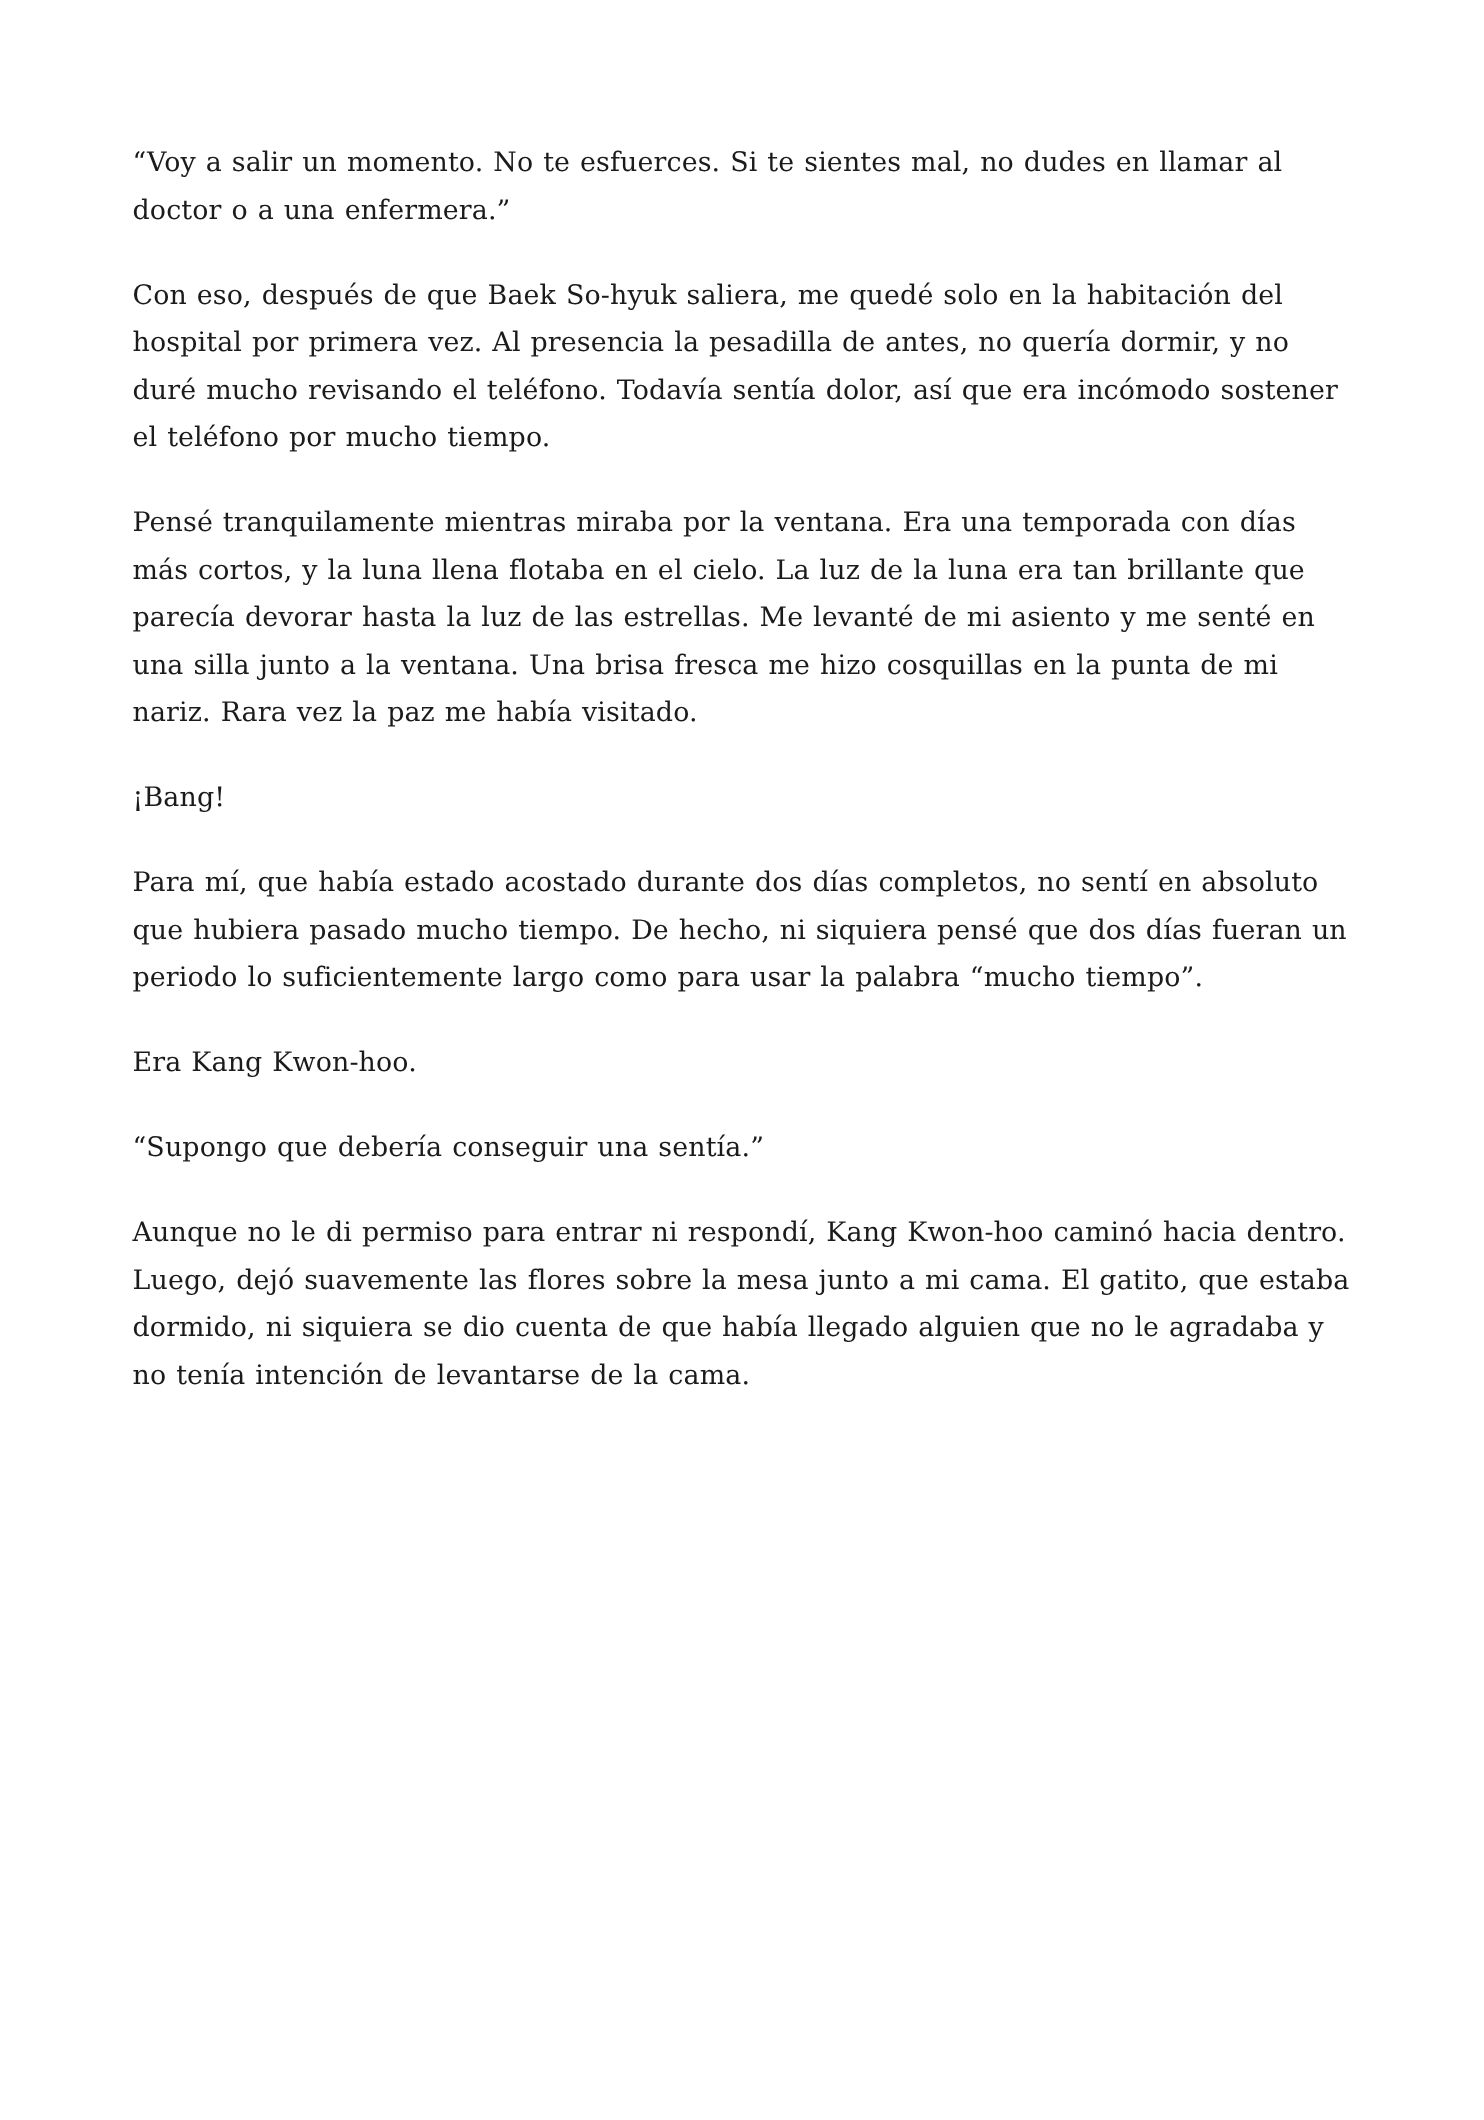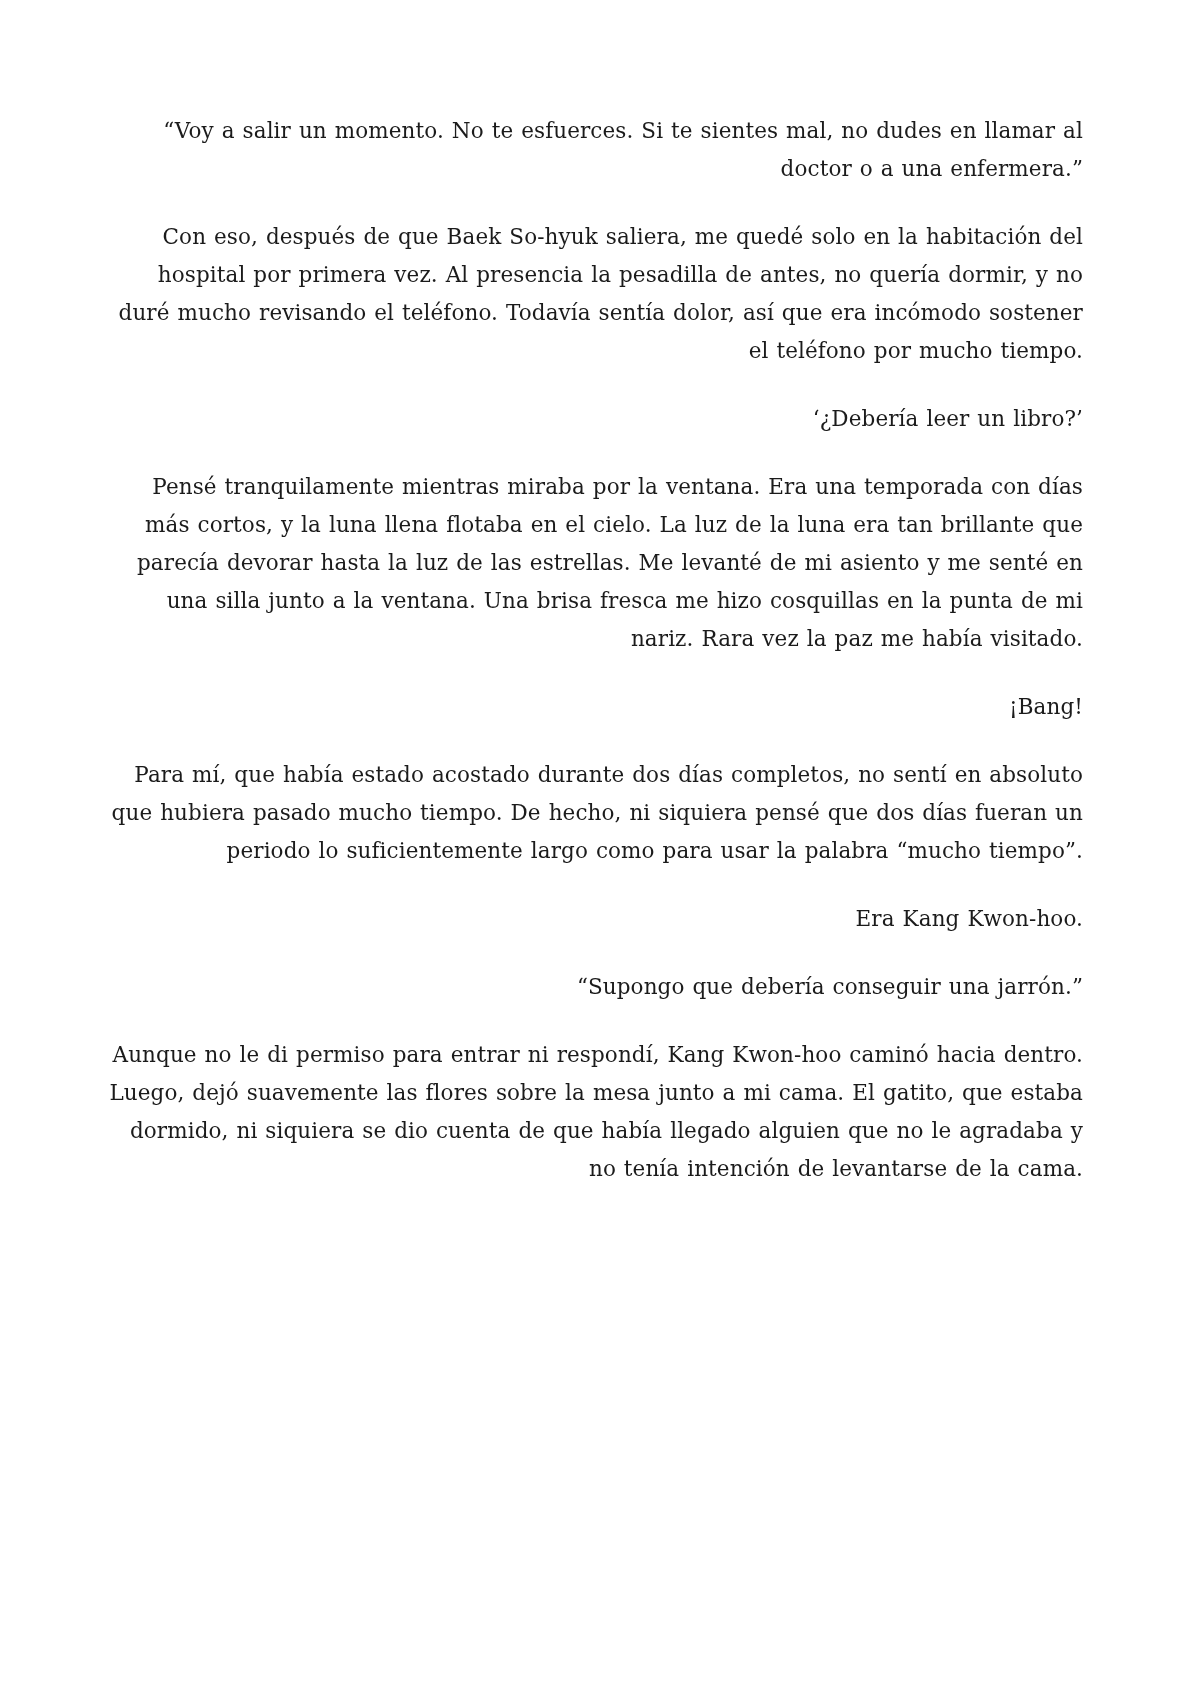--- a/index.html
+++ b/index.html
@@ -21,33 +21,32 @@
     box-sizing: border-box;
   }
   .content {
     box-sizing: border-box;
     padding: 112px 104px 0 106px;
   }
   .content p {
     margin: 0 0 30px 0;
     font-size: 21.5px;
     line-height: 38px;
-    text-align: right;
+    text-align: left;
     letter-spacing: 0.1px;
     word-spacing: 1px;
   }
 </style>
 </head>
 <body>
 
 <div class="page">
   <div class="content">
     <p>“Voy a salir un momento. No te esfuerces. Si te sientes mal, no dudes en llamar al doctor o a una enfermera.”</p>
     <p>Con eso, después de que Baek So-hyuk saliera, me quedé solo en la habitación del hospital por primera vez.  Al presencia la pesadilla de antes, no quería dormir, y no duré mucho revisando el teléfono. Todavía sentía dolor, así que era incómodo sostener el teléfono por mucho tiempo.</p>
-    <p>‘¿Debería leer un libro?’</p>
     <p>Pensé tranquilamente mientras miraba por la ventana. Era una temporada con días más cortos, y la luna llena flotaba en el cielo. La luz de la luna era tan brillante que parecía devorar hasta la luz de las estrellas. Me levanté de mi asiento y me senté en una silla junto a la ventana. Una brisa fresca me hizo cosquillas en la punta de mi nariz. Rara vez la paz me había visitado.</p>
     <p>¡Bang!</p>
     <p>Para mí, que había estado acostado durante dos días completos, no sentí en absoluto que hubiera pasado mucho tiempo. De hecho, ni siquiera pensé que dos días fueran un periodo lo suficientemente largo como para usar la palabra “mucho tiempo”.</p>
     <p>Era Kang Kwon-hoo.</p>
-    <p>“Supongo que debería conseguir una jarrón.”</p>
+    <p>“Supongo que debería conseguir una sentía.”</p>
     <p>Aunque no le di permiso para entrar ni respondí, Kang Kwon-hoo caminó hacia dentro. Luego, dejó suavemente las flores sobre la mesa junto a mi cama.  El gatito, que estaba dormido, ni siquiera se dio cuenta de que había llegado alguien que no le agradaba y no tenía intención de levantarse de la cama.</p>
   </div>
 </div>
 
 </body></html>

